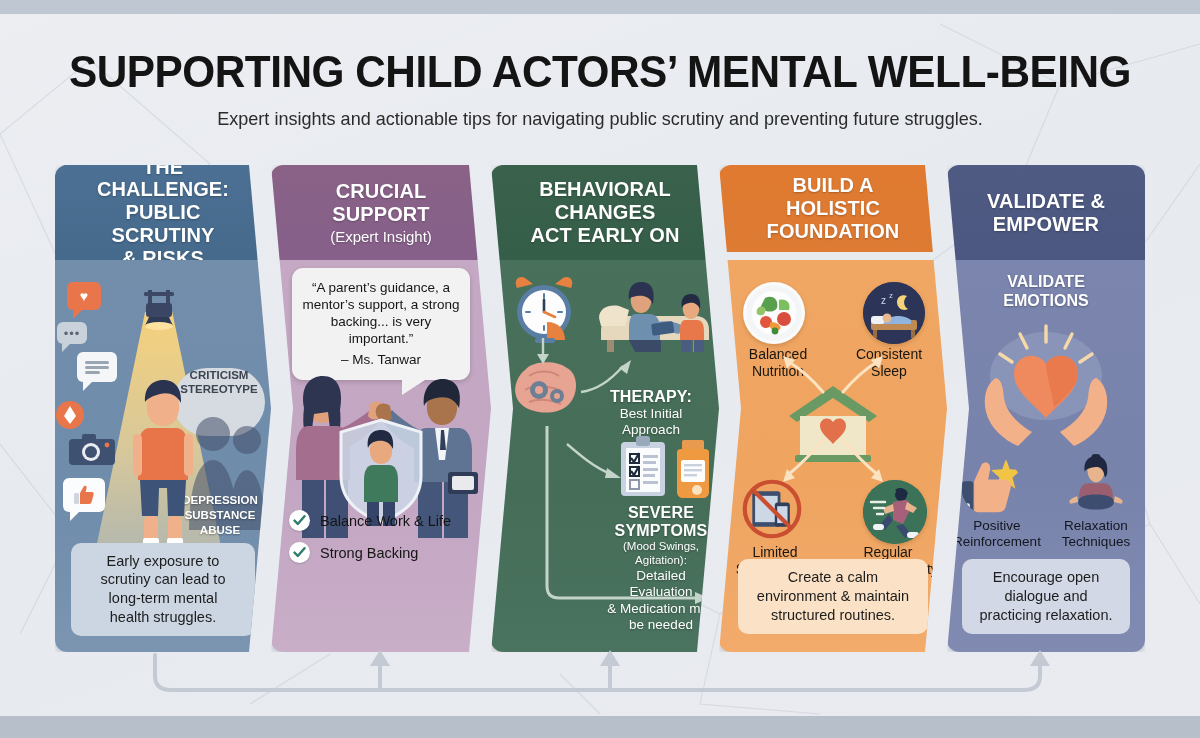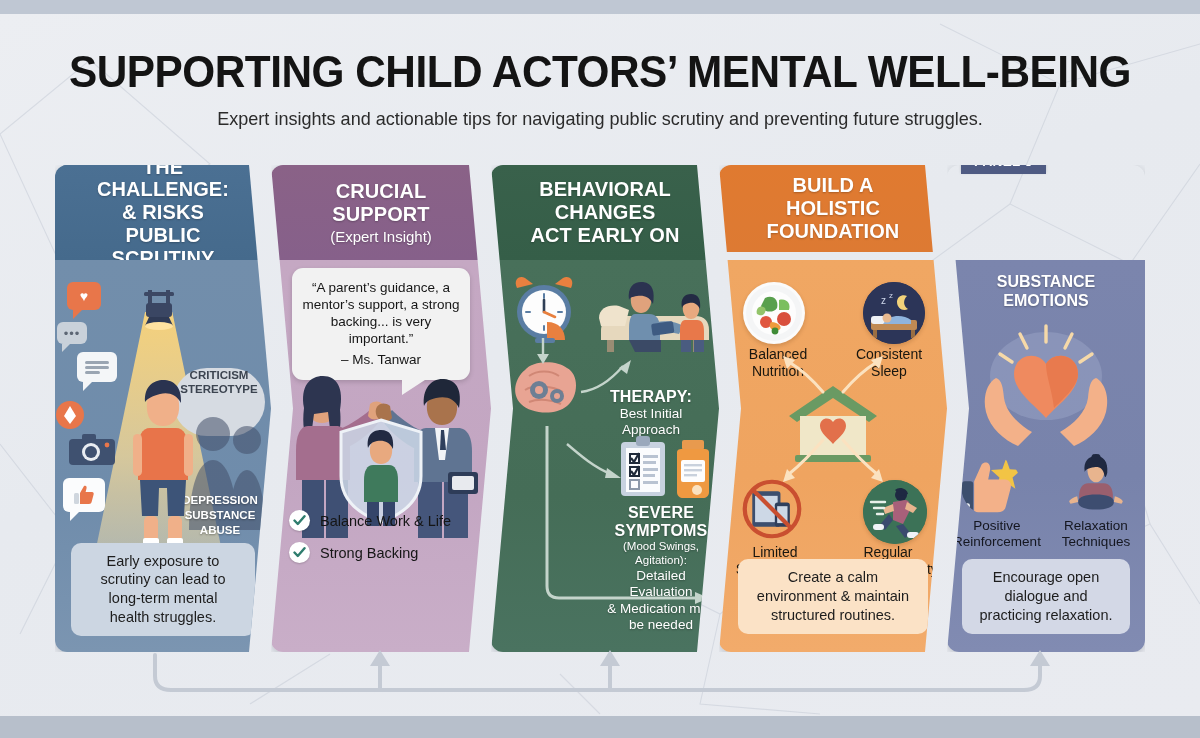--- a/index.html
+++ b/index.html
@@ -187,22 +187,22 @@
   </svg>
 
   <div class="title">SUPPORTING CHILD ACTORS’ MENTAL WELL-BEING</div>
   <div class="subtitle">Expert insights and actionable tips for navigating public scrutiny and preventing future struggles.</div>
 
   <div class="panel p1" id="panel1">
     <div class="p-tab">PANEL 1</div>
     <div class="p-head">
       <div class="ht">
         <div>THE CHALLENGE:</div>
+        <div>PUBLIC SCRUTINY</div>
         <div>&amp; RISKS</div>
-        <div>PUBLIC SCRUTINY</div>
       </div>
     </div>
     <div class="p-body">
       <div class="spot-wrap">
         <div class="spot-beam"></div>
         <svg class="spot-lamp" width="54" height="40" viewBox="0 0 54 40">
           <rect x="16" y="0" width="4" height="16" fill="#3c4864"></rect>
           <rect x="34" y="0" width="4" height="16" fill="#3c4864"></rect>
           <rect x="12" y="2" width="30" height="4" rx="1.5" fill="#3c4864"></rect>
           <rect x="14" y="13" width="26" height="14" rx="3" fill="#3a4663"></rect>
@@ -607,23 +607,29 @@
         <div>Regular</div>
         <div>Physical Activity</div>
       </div>
 
       <div class="footnote">Create a calm environment &amp; maintain structured routines.</div>
     </div>
   </div>
 
   <div class="panel p5" id="panel5">
     <div class="p-tab">PANEL 5</div>
+    <div class="p-head">
+      <div class="ht">
+        <div>VALIDATE &amp;</div>
+        <div>EMPOWER</div>
+      </div>
+    </div>
     <div class="p-body">
       <div class="val-lab">
-        <div>SUBSTANCE</div>
+        <div>VALIDATE</div>
         <div>EMOTIONS</div>
       </div>
 
       <svg style="position:absolute;left:50%;top:60px;transform:translateX(-50%);" width="172" height="128" viewBox="0 0 172 128">
         <ellipse cx="86" cy="56" rx="56" ry="44" fill="#9aa3c6" opacity=".5"></ellipse>
         <g stroke="#f6d9a8" stroke-width="3.4" stroke-linecap="round">
           <line x1="86" y1="6" x2="86" y2="22"></line>
           <line x1="60" y1="14" x2="67" y2="28"></line>
           <line x1="112" y1="14" x2="105" y2="28"></line>
           <line x1="40" y1="34" x2="52" y2="42"></line>

